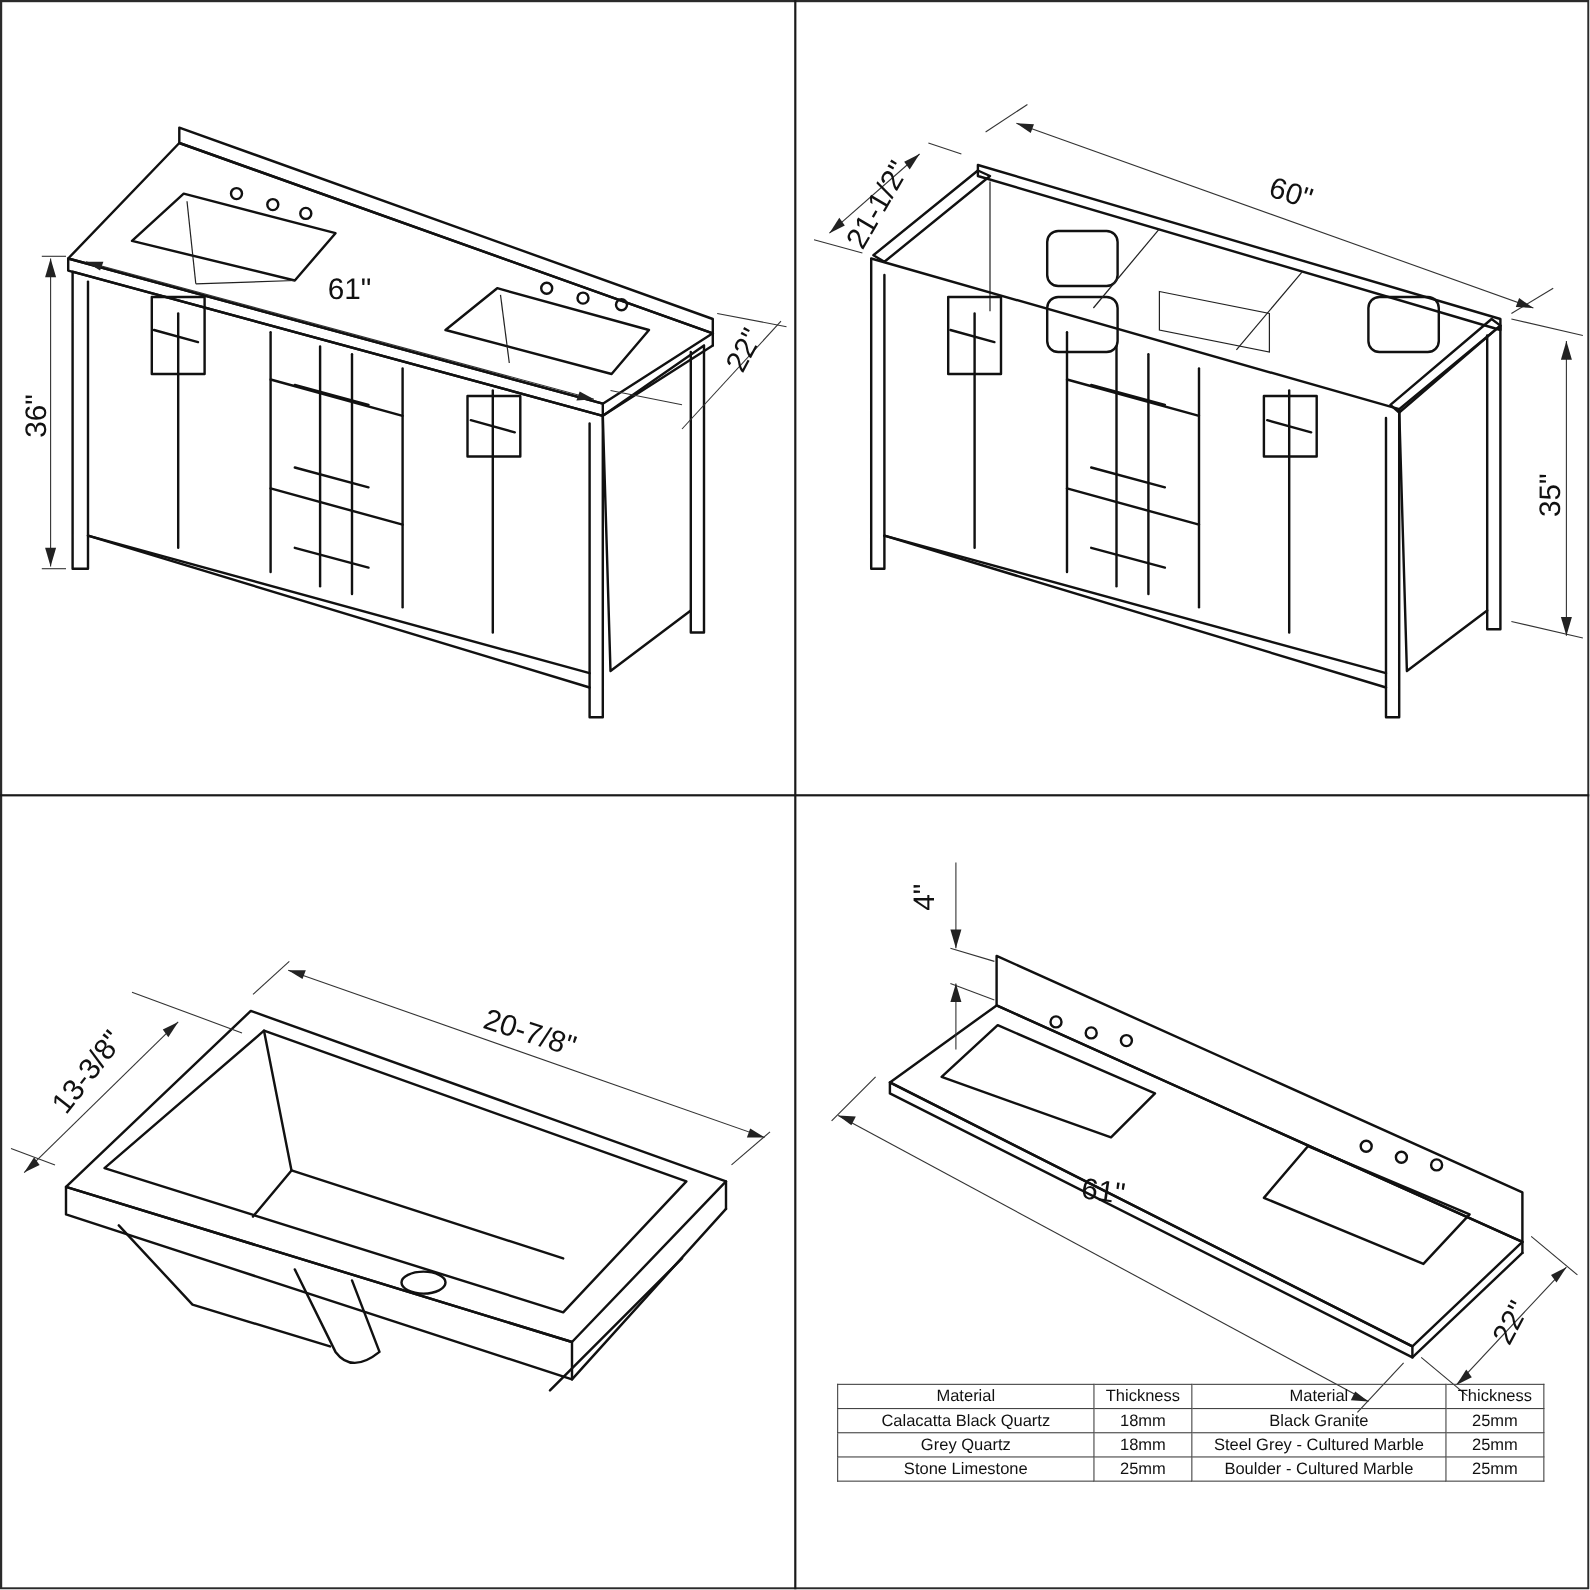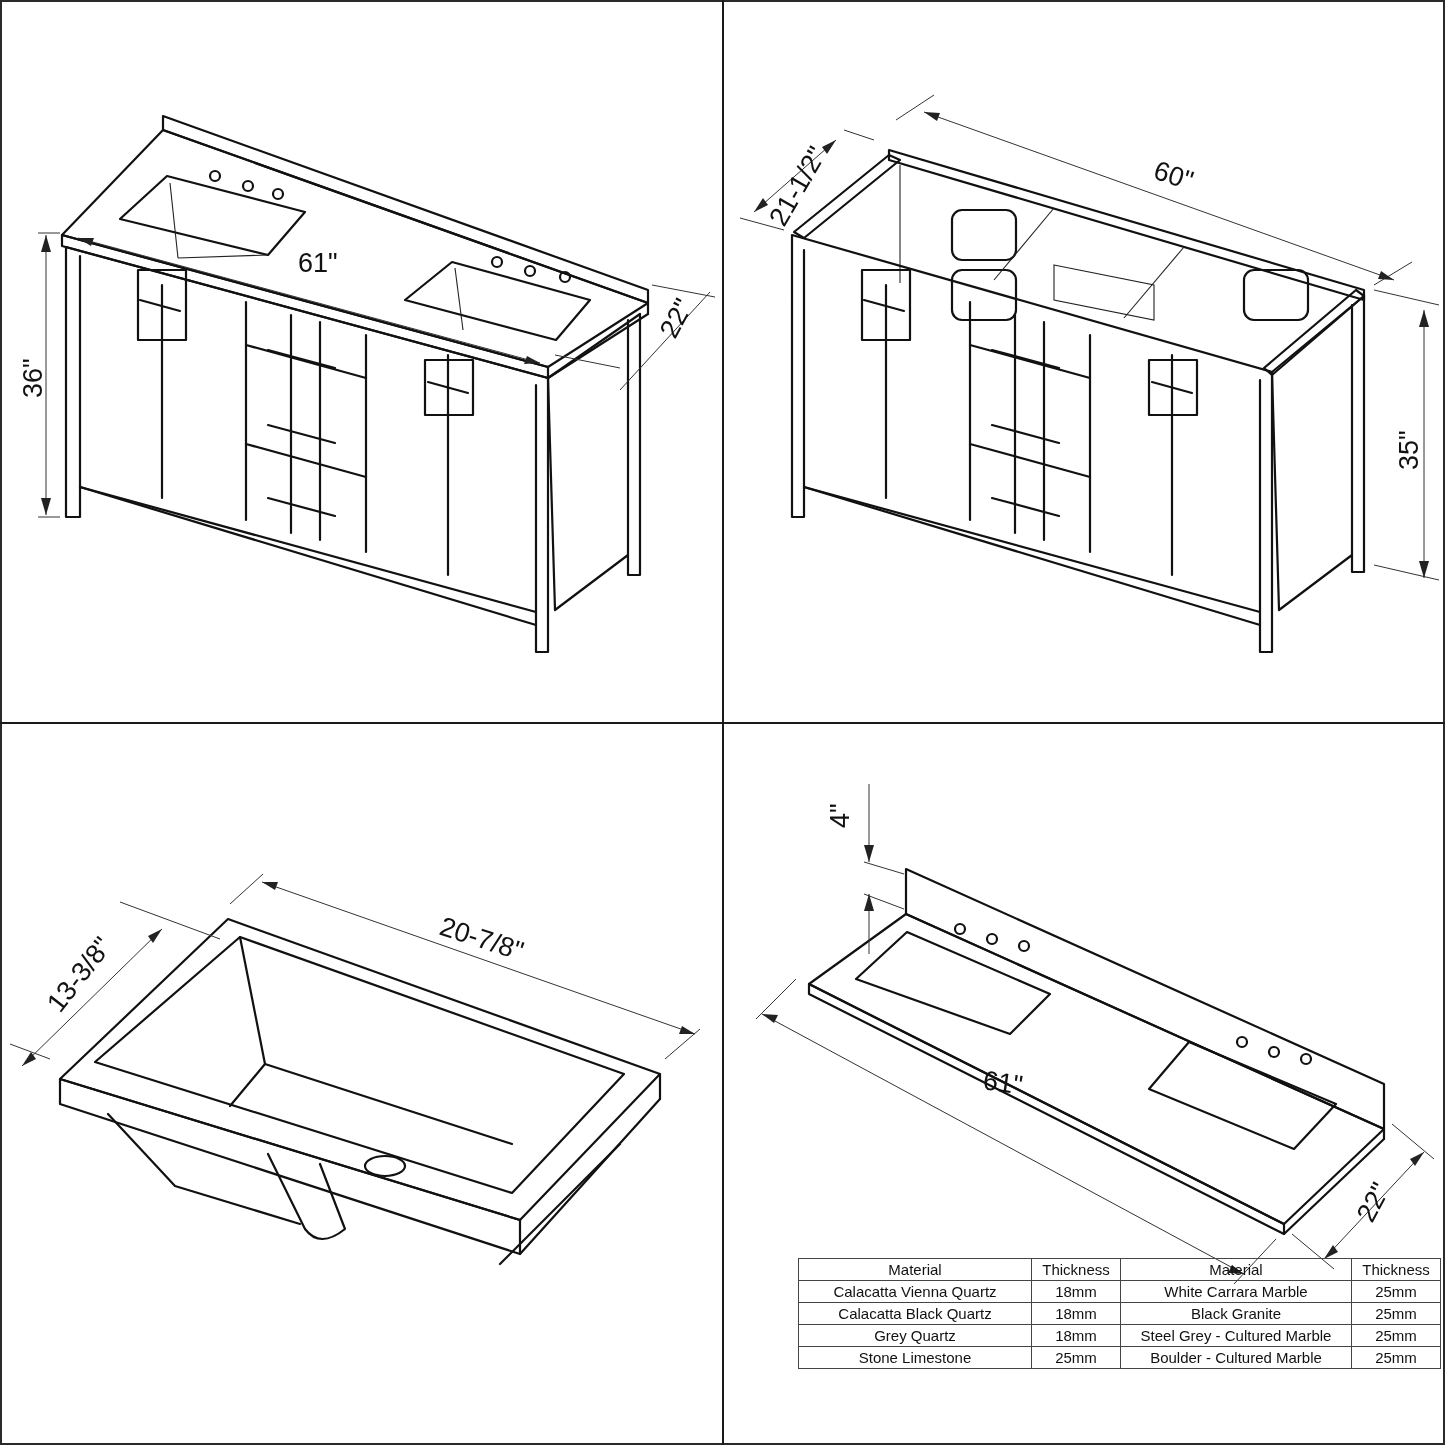--- a/index.html
+++ b/index.html
@@ -7,21 +7,21 @@
   .grid { position:absolute; left:0; top:0; width:1445px; height:1445px; box-sizing:border-box; border:2px solid #2a2a2a; }
   .vline { position:absolute; left:722px; top:0; width:2px; height:1445px; background:#1a1a1a; }
   .hline { position:absolute; left:0; top:722px; width:1445px; height:2px; background:#1a1a1a; }
   .panel { position:absolute; width:721px; height:721px; }
   .panel svg { position:absolute; left:0; top:0; width:721px; height:721px; overflow:visible; }
   .ln { fill:none; stroke:#111; stroke-width:2.2; stroke-linejoin:round; stroke-linecap:round; }
   .thin { fill:none; stroke:#222; stroke-width:1.1; }
   .dim { fill:none; stroke:#333; stroke-width:1; }
   .arr { fill:#222; stroke:none; }
   .lbl { font-family:"Liberation Sans", sans-serif; font-size:27px; fill:#111; }
-  .tbl { position:absolute; left:761px; top:1258px; border-collapse:collapse; font-family:"Liberation Sans", sans-serif; font-size:15px; color:#111;margin-left:37px; }
+  .tbl { position:absolute; left:761px; top:1258px; border-collapse:collapse; font-family:"Liberation Sans", sans-serif; font-size:15px; color:#111; }
   .tbl td, .tbl th { border:1px solid #444; padding:0 4px; height:21px; text-align:center; font-weight:normal; white-space:nowrap; line-height:20px; }
   .tbl .c1 { width:224px; } .tbl .c2 { width:80px; } .tbl .c3 { width:222px; } .tbl .c4 { width:80px; }
 </style>
 </head>
 <body>
 
 <div class="grid"></div>
 <div class="vline"></div>
 <div class="hline"></div>
 
@@ -223,26 +223,20 @@
 
 <table class="tbl">
   <tbody>
       <tr>
     <th class="c1">Material</th>
     <th class="c2">Thickness</th>
     <th class="c3">Material</th>
     <th class="c4">Thickness</th>
   </tr>
   <tr>
-    <td>Calacatta Vienna Quartz</td>
-    <td>18mm</td>
-    <td>White Carrara Marble</td>
-    <td>25mm</td>
-  </tr>
-  <tr>
     <td>Calacatta Black Quartz</td>
     <td>18mm</td>
     <td>Black Granite</td>
     <td>25mm</td>
   </tr>
   <tr>
     <td>Grey Quartz</td>
     <td>18mm</td>
     <td>Steel Grey - Cultured Marble</td>
     <td>25mm</td>

